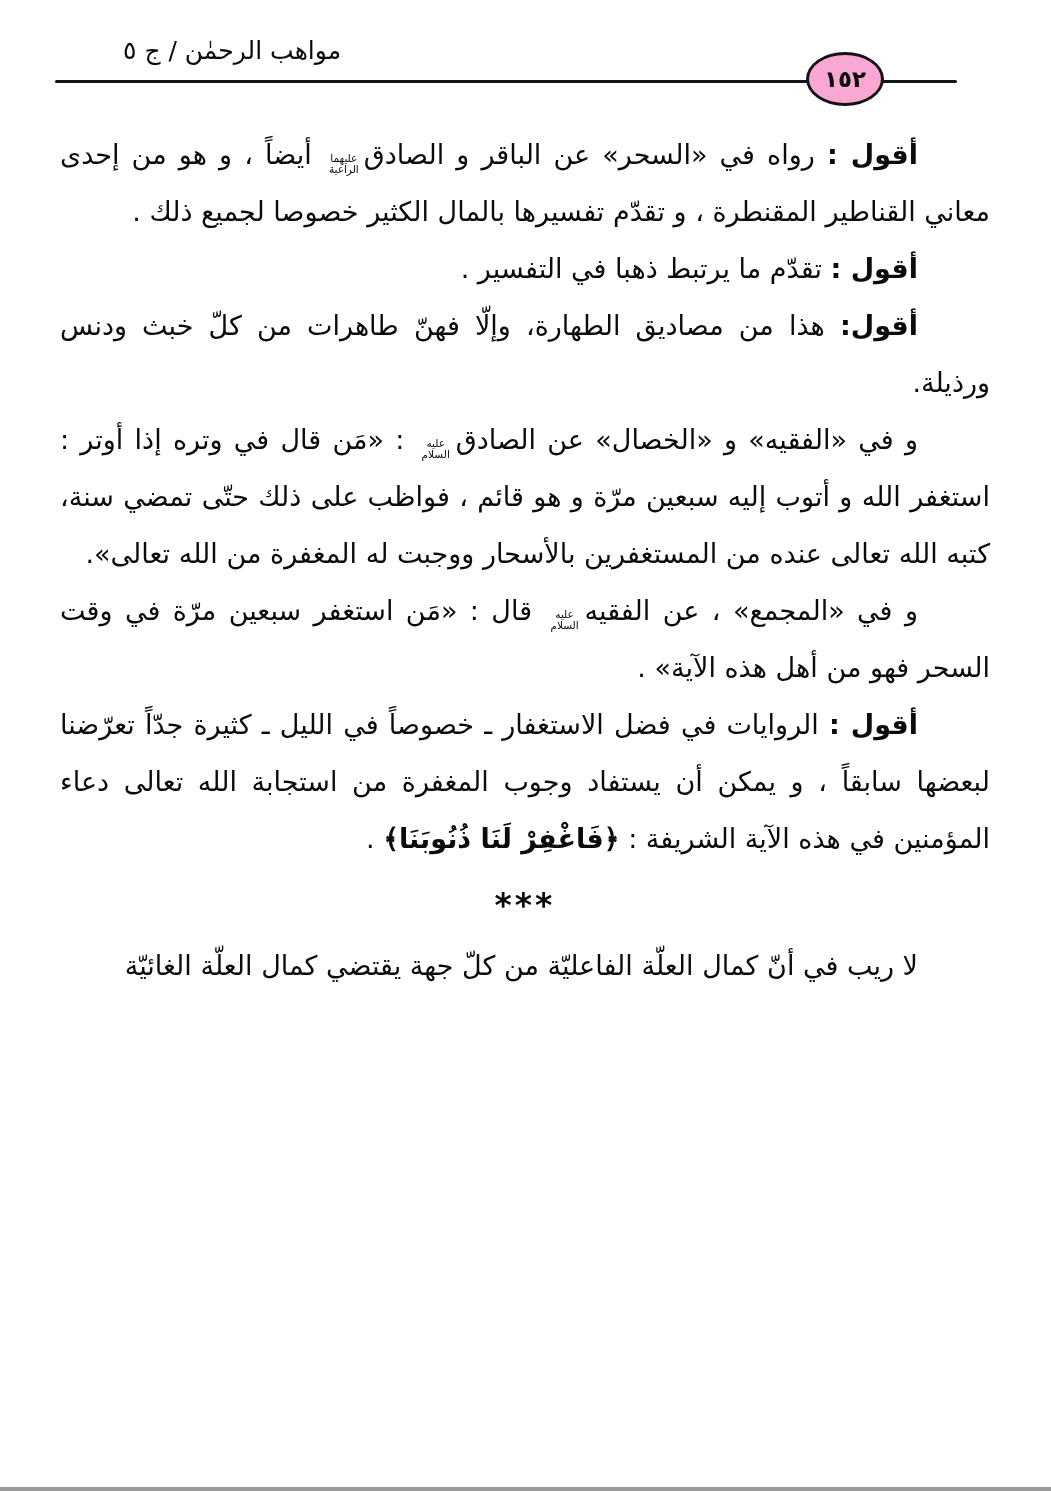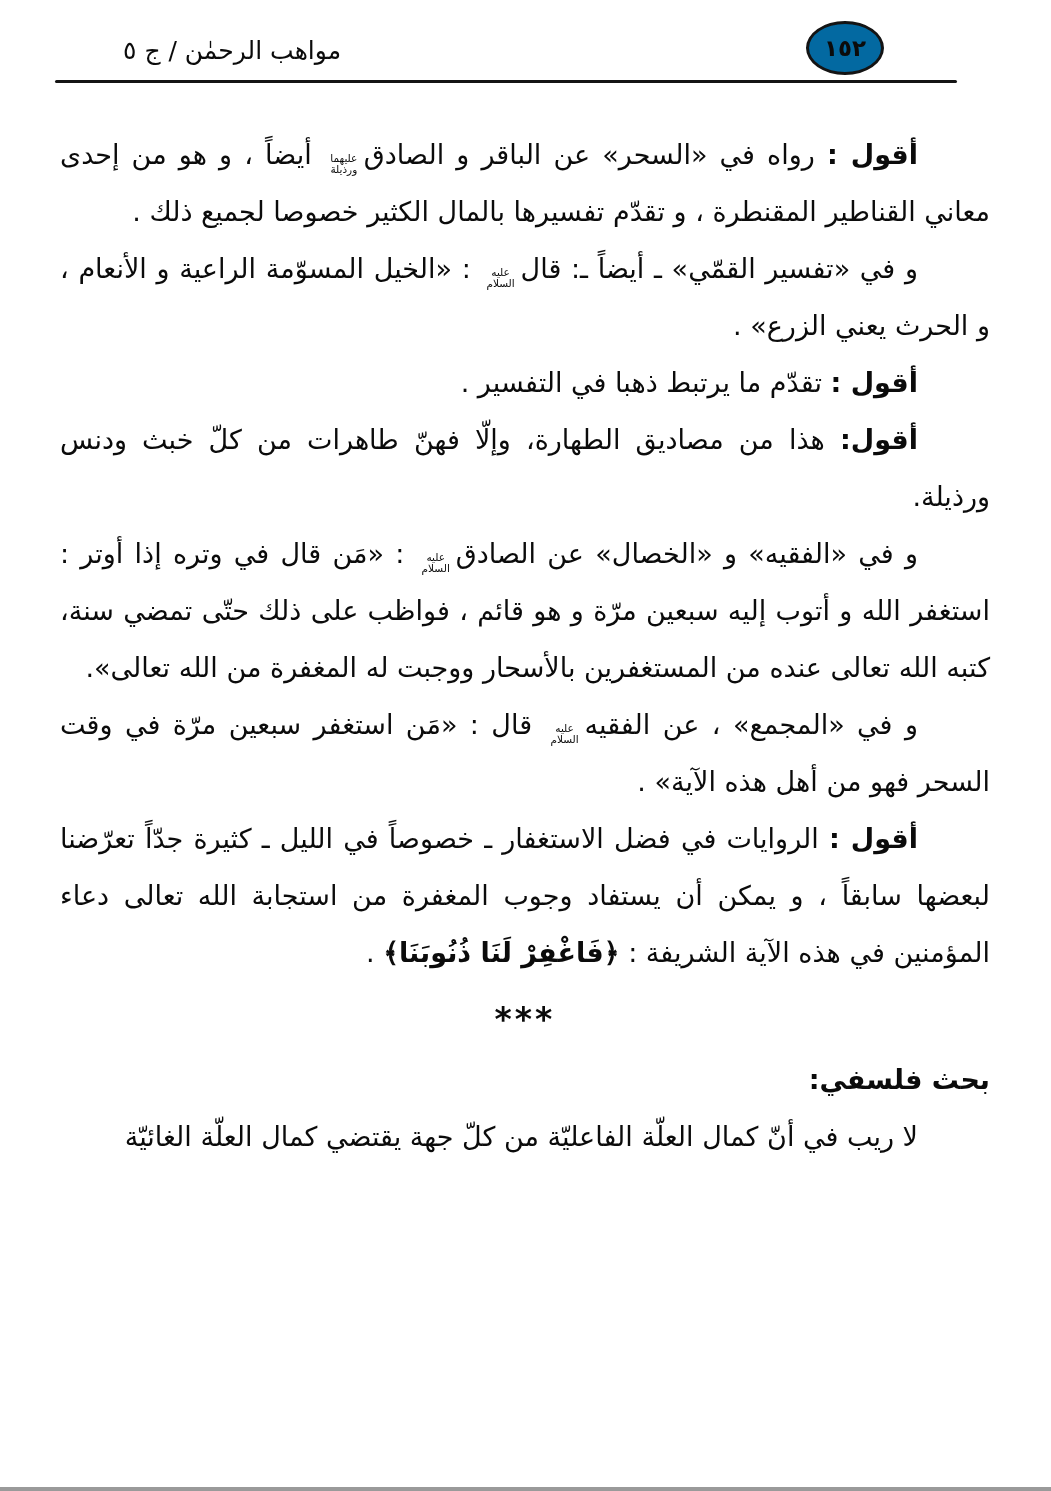--- a/index.html
+++ b/index.html
@@ -17,23 +17,23 @@
     direction:rtl;
     font-size:25px; font-weight:normal;
     white-space:nowrap;
     margin-left:24px;
   }
   .hdr-rule {
     position:absolute; top:80px; left:55px; width:902px; height:3px;
     background:#141414; border-radius:2px;
   }
   .page-badge {
-    position:absolute; top:21px; left:806px;
+    position:absolute; top:52px; left:806px;
     width:72px; height:48px;
-    background:#0369a1;
+    background:#f9a8d4;
     border:3px solid #141414; border-radius:50%;
     display:flex; align-items:center; justify-content:center;
     font-size:23px; font-weight:bold;
     z-index:2;
   }
   
   main.body {
     position:absolute; top:126px; left:60px; width:930px;
     direction:rtl;
     text-align:justify;
@@ -72,26 +72,24 @@
 
   <header>
     <div class="hdr-title">مواهب الرحمٰن / ج ٥</div>
     <div class="hdr-rule"></div>
     <div class="page-badge">
       <span>١٥٢</span>
     </div>
   </header>
 
   <main class="body">
-      <p><span class="seg-bold">أقول :</span><span class="seg-text"> رواه في «السحر» عن الباقر و الصادق</span><span class="seg-honorific">عليهما ورذيلة</span><span class="seg-text"> أيضاً ، و هو من إحدى معاني القناطير المقنطرة ، و تقدّم تفسيرها بالمال الكثير خصوصا لجميع ذلك .</span></p>
-      <p><span class="seg-text">و في «تفسير القمّي» ـ أيضاً ـ: قال</span><span class="seg-honorific">عليه السلام</span><span class="seg-text"> : «الخيل المسوّمة الراعية و الأنعام ، و الحرث يعني الزرع» .</span></p>
+      <p><span class="seg-bold">أقول :</span><span class="seg-text"> رواه في «السحر» عن الباقر و الصادق</span><span class="seg-honorific">عليهما الراعية</span><span class="seg-text"> أيضاً ، و هو من إحدى معاني القناطير المقنطرة ، و تقدّم تفسيرها بالمال الكثير خصوصا لجميع ذلك .</span></p>
       <p><span class="seg-bold">أقول :</span><span class="seg-text"> تقدّم ما يرتبط ذهبا في التفسير .</span></p>
       <p><span class="seg-bold">أقول:</span><span class="seg-text"> هذا من مصاديق الطهارة، وإلّا فهنّ طاهرات من كلّ خبث ودنس ورذيلة.</span></p>
       <p><span class="seg-text">و في «الفقيه» و «الخصال» عن الصادق</span><span class="seg-honorific">عليه السلام</span><span class="seg-text"> : «مَن قال في وتره إذا أوتر : استغفر الله و أتوب إليه سبعين مرّة و هو قائم ، فواظب على ذلك حتّى تمضي سنة، كتبه الله تعالى عنده من المستغفرين بالأسحار ووجبت له المغفرة من الله تعالى».</span></p>
       <p><span class="seg-text">و في «المجمع» ، عن الفقيه</span><span class="seg-honorific">عليه السلام</span><span class="seg-text"> قال : «مَن استغفر سبعين مرّة في وقت السحر فهو من أهل هذه الآية» .</span></p>
       <p><span class="seg-bold">أقول :</span><span class="seg-text"> الروايات في فضل الاستغفار ـ خصوصاً في الليل ـ كثيرة جدّاً تعرّضنا لبعضها سابقاً ، و يمكن أن يستفاد وجوب المغفرة من استجابة الله تعالى دعاء المؤمنين في هذه الآية الشريفة : </span><span class="seg-quran">﴿فَاغْفِرْ لَنَا ذُنُوبَنَا﴾</span><span class="seg-text"> .</span></p>
       <div class="sep">***</div>
-      <p class="heading">بحث فلسفي:</p>
       <p><span class="seg-text">لا ريب في أنّ كمال العلّة الفاعليّة من كلّ جهة يقتضي كمال العلّة الغائيّة</span></p>
     </main>
 
   <div class="scan-edge"></div>
 </div>
 
 </body></html>

